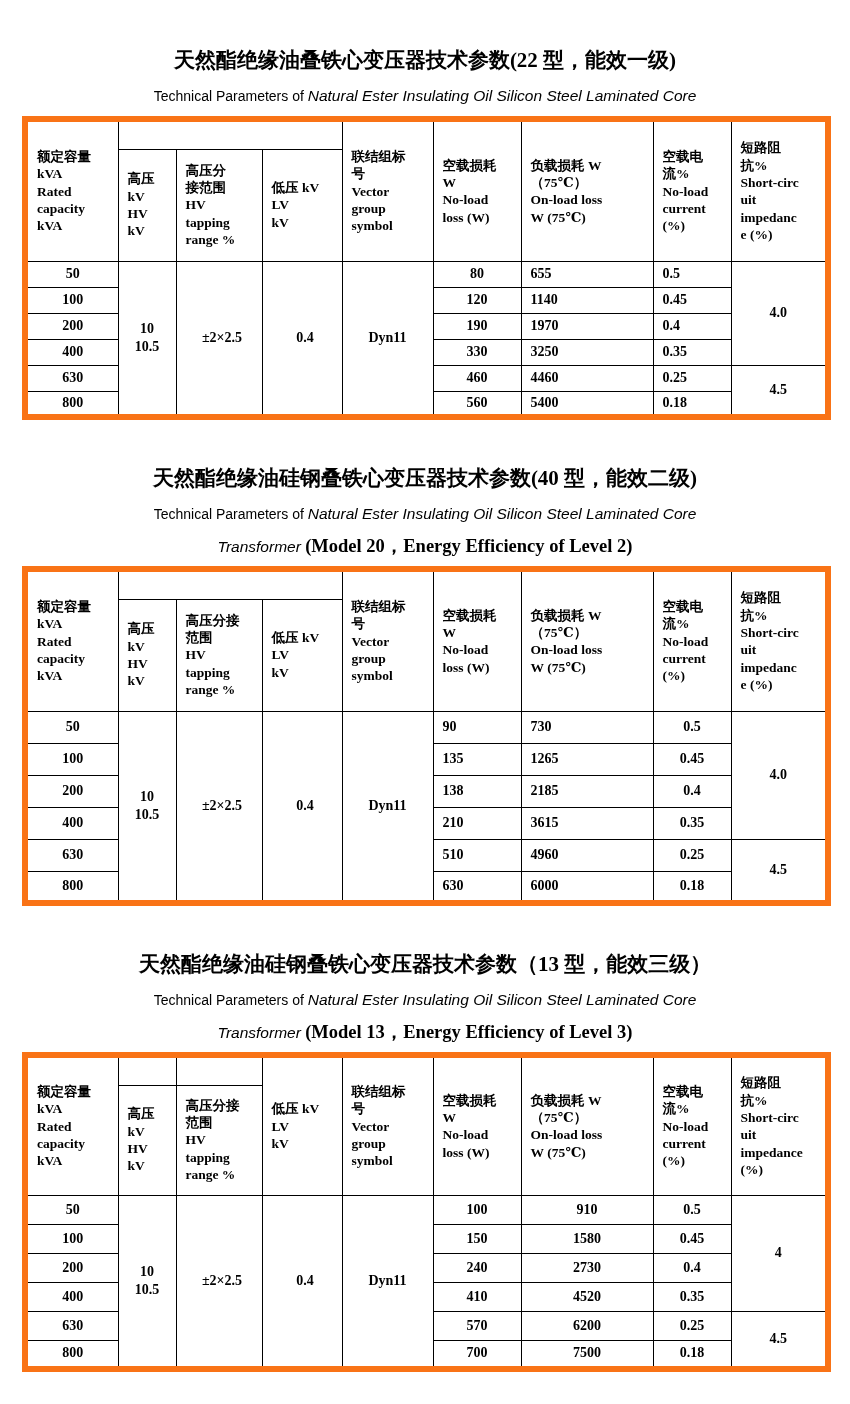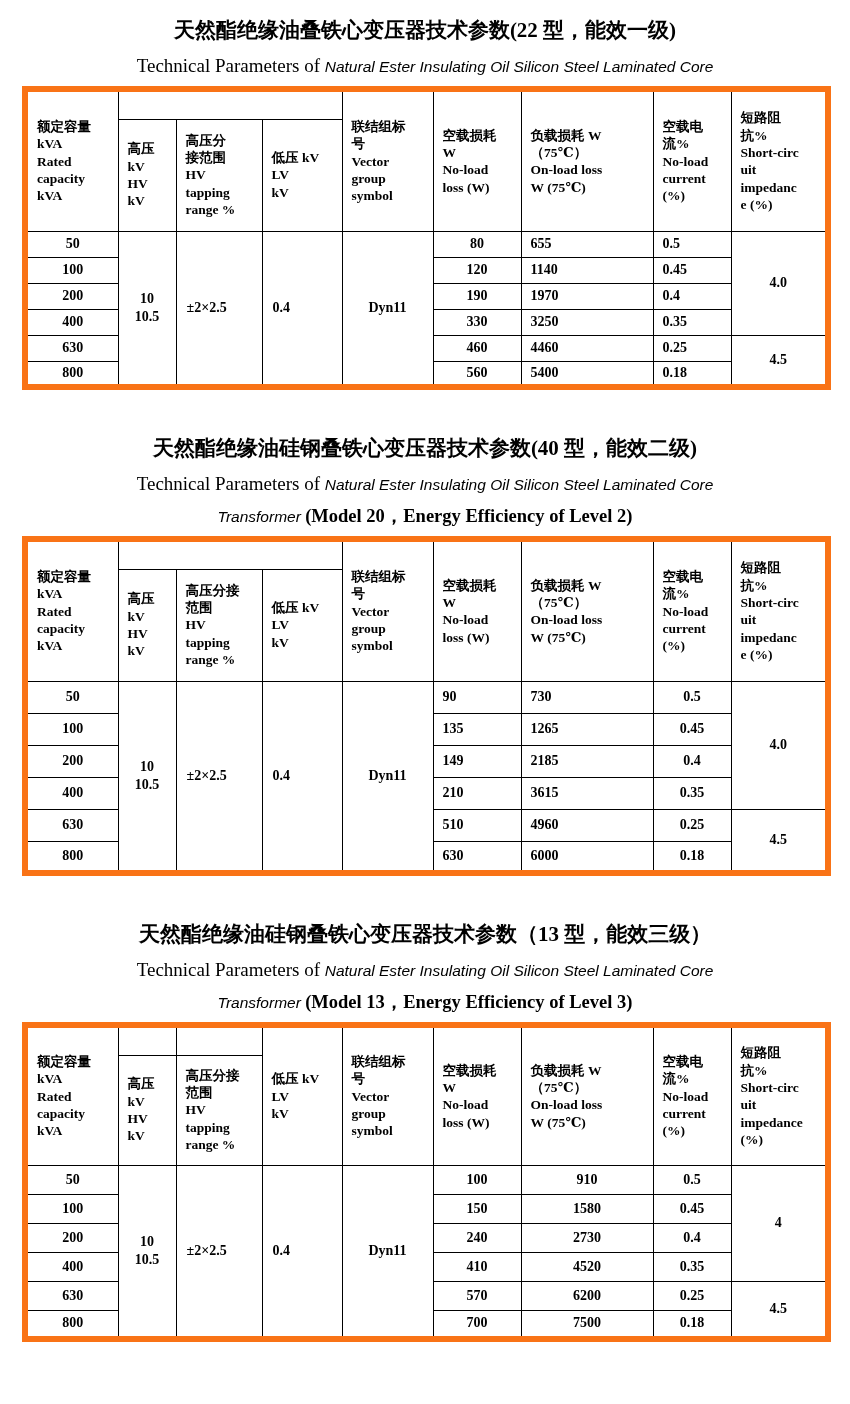--- a/index.html
+++ b/index.html
@@ -1,30 +1,30 @@
 <!DOCTYPE html>
 <html><head>
 <meta charset="utf-8">
 <style>
   html,body{margin:0;padding:0;background:#ffffff;}
   body{width:850px;min-height:1404px;color:#000;font-family:"Liberation Serif","DejaVu Serif",serif;}
-  .page{width:850px;padding-top:16px;box-sizing:border-box;}
+  .page{width:850px;padding-top:46px;box-sizing:border-box;}
   .sec{margin-bottom:44px;}
   .sec:last-child{margin-bottom:0;}
   .t-zh{text-align:center;font-size:21px;font-weight:bold;line-height:28px;margin:0 0 9px 0;}
   .t-en{text-align:center;line-height:25px;margin:0 0 7px 0;}
-  .en-serif{font-size:19px;font-family:Liberation Serif, serif;}
+  .en-serif{font-size:14px;font-family:Liberation Sans, sans-serif;}
   .en-sans{font-size:15.5px;font-family:"Liberation Sans","DejaVu Sans",sans-serif;font-style:italic;}
   .en-bold{font-size:18.5px;font-weight:bold;font-family:"Liberation Serif","DejaVu Serif",serif;}
   table{border-collapse:collapse;table-layout:fixed;width:803px;margin-left:22px;border:6px solid #f97316;font-weight:bold;}
   td{border:1px solid #000;vertical-align:middle;font-size:13.5px;line-height:1.28;
      white-space:pre-line;padding:2px 4px;overflow:hidden;}
   td.hd{text-align:left;padding:3px 4px 3px 9px;}
   td.num{font-size:14px;text-align:center;}
-  td.lft{text-align:left;padding-left:10px;}
+  td.lft{text-align:center;padding-left:10px;}
   .hr1{height:30px;}
   .hr2{height:112px;}
   .t3 .hr2{height:110px;}
   .t1 .dr{height:26px;}
   .t2 .dr{height:32px;}
   .t3 .dr{height:29px;}
   
   .t1 td.ol,.t1 td.cu{text-align:left;padding-left:9px;}
   .t2 td.nl,.t2 td.ol{text-align:left;padding-left:9px;margin-left:21px;}
 </style>
@@ -224,21 +224,21 @@
         <td class="num" rowspan="4">4.0</td>
       </tr>
       <tr class="dr">
         <td class="num">100</td>
         <td class="num nl">135</td>
         <td class="num ol">1265</td>
         <td class="num cu">0.45</td>
       </tr>
       <tr class="dr">
         <td class="num">200</td>
-        <td class="num nl">149</td>
+        <td class="num nl">138</td>
         <td class="num ol">2185</td>
         <td class="num cu">0.4</td>
       </tr>
       <tr class="dr">
         <td class="num">400</td>
         <td class="num nl">210</td>
         <td class="num ol">3615</td>
         <td class="num cu">0.35</td>
       </tr>
       <tr class="dr">

